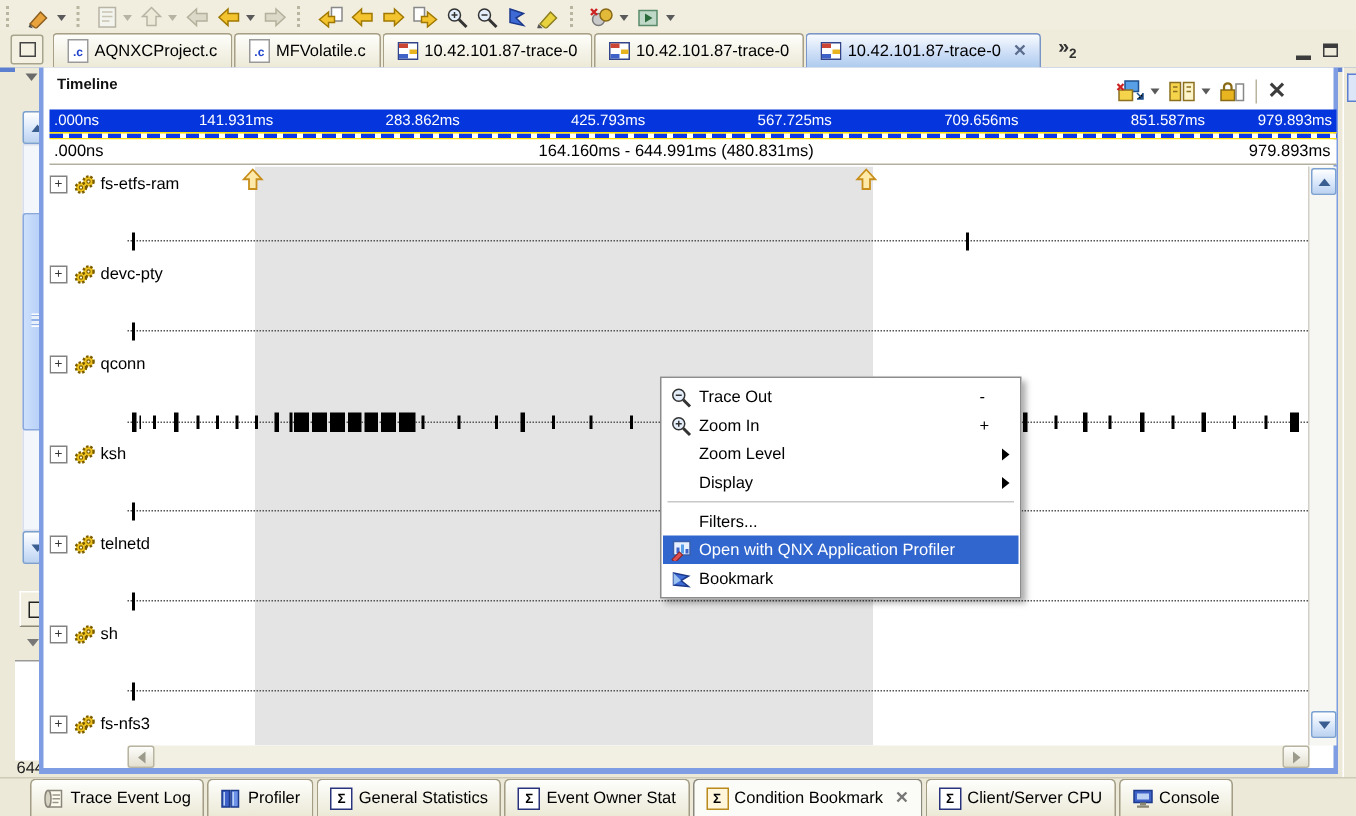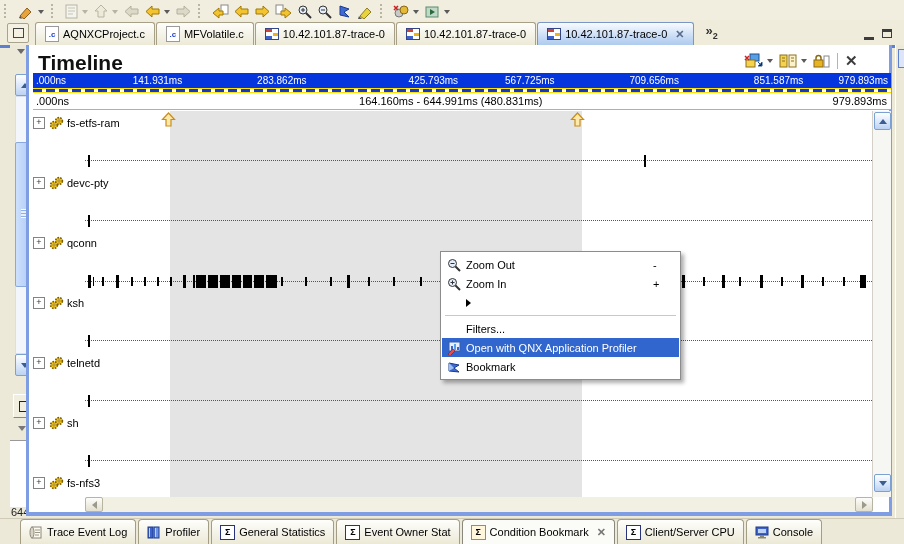--- a/index.html
+++ b/index.html
@@ -35,21 +35,21 @@
   
   .xpbtn{background:linear-gradient(180deg,#FFFFFF,#D6E5FA 60%,#BCD2F0);border:1px solid #7AA1D2;border-radius:2px;
          display:flex;align-items:center;justify-content:center;box-sizing:border-box;}
   .tri-up{width:0;height:0;border-left:4px solid transparent;border-right:4px solid transparent;border-bottom:5px solid #3B5E91;}
   .tri-dn{width:0;height:0;border-left:4px solid transparent;border-right:4px solid transparent;border-top:5px solid #3B5E91;}
   .tri-l{width:0;height:0;border-top:4px solid transparent;border-bottom:4px solid transparent;border-right:5px solid #9C9A8A;}
   .tri-r{width:0;height:0;border-top:4px solid transparent;border-bottom:4px solid transparent;border-left:5px solid #9C9A8A;}
   
   #panel-frame{position:absolute;left:26px;top:45px;width:866px;height:471px;background:#FFF;box-sizing:border-box;
                border-left:3px solid #7E9DE2;border-right:3px solid #7E9DE2;border-bottom:4px solid #7E9DE2;}
-  #tl-title{position:absolute;left:38px;top:51px;font-size:21px;font-weight:bold;color:#111;}
+  #tl-title{position:absolute;left:38px;top:51px;font-size:10px;font-weight:bold;color:#111;}
   #tl-ruler{position:absolute;left:33px;top:73px;width:858px;height:15px;background:#0535DC;color:#FFF;font-size:10px;}
   #tl-ruler span{position:absolute;top:2px;}
   #tl-dash{position:absolute;left:33px;top:88px;width:858px;height:5px;border-top:1px solid #FFE000;border-bottom:1px solid #FFE000;
            background:repeating-linear-gradient(90deg,#0B37E8 0 9px,#FFFFFF 9px 13px);box-sizing:border-box;}
   #tl-range{position:absolute;left:33px;top:93px;width:858px;height:17px;background:#FFF;border-bottom:1px solid #B4B0A0;
             display:flex;align-items:center;box-sizing:border-box;font-size:11px;}
   #tl-rows{position:absolute;left:33px;top:111px;width:839px;height:386px;background:#FFF;overflow:hidden;}
   #selection-region{position:absolute;top:0;height:386px;background:#E4E4E4;}
   .row-line{position:absolute;left:52px;width:787px;height:0;border-top:1px dotted #555;}
   .tick{position:absolute;background:#000;}
@@ -291,21 +291,21 @@
         <rect x="12" y="3" width="5" height="11" fill="#FFF" stroke="#888"></rect>
       </svg>
     <div class="vsep"></div>
     <div class="view-x">✕</div>
   </div>
 
   <div id="tl-ruler">
     <span style="left:3px;">.000ns</span>
     <span style="left:14.5%;transform:translateX(-50%);">141.931ms</span>
     <span style="left:29%;transform:translateX(-50%);">283.862ms</span>
-    <span style="left:43.4%;transform:translateX(-50%);margin-left:28px;">425.793ms</span>
+    <span style="left:43.4%;transform:translateX(-50%);">425.793ms</span>
     <span style="left:57.9%;transform:translateX(-50%);">567.725ms</span>
     <span style="left:72.4%;transform:translateX(-50%);">709.656ms</span>
     <span style="left:86.9%;transform:translateX(-50%);">851.587ms</span>
     <span style="right:3px;">979.893ms</span>
   </div>
   <div id="tl-dash"></div>
 
   <div id="tl-range">
     <span style="padding-left:3px;">.000ns</span>
     <span style="flex:1;text-align:center;">164.160ms - 644.991ms (480.831ms)</span>
@@ -470,36 +470,42 @@
 
   <div id="context-menu">
     <div class="mi">
       <span class="ic">
           <svg width="14" height="14">
             <circle cx="5.5" cy="5.5" r="4" fill="#E4EEFA" stroke="#333"></circle>
             <path d="M8.5 8.5 L13 13" stroke="#333" stroke-width="2"></path>
             <path d="M3.5 5.5 h4" stroke="#333"></path>
           </svg>
         </span>
-      <span class="lbl">Zoom Out</span>
+      <span class="lbl">Trace Out</span>
       <span class="accel">-</span>
     </div>
     <div class="mi">
       <span class="ic">
           <svg width="14" height="14">
             <circle cx="5.5" cy="5.5" r="4" fill="#E4EEFA" stroke="#333"></circle>
             <path d="M8.5 8.5 L13 13" stroke="#333" stroke-width="2"></path>
             <path d="M3.5 5.5 h4 M5.5 3.5 v4" stroke="#333"></path>
           </svg>
         </span>
       <span class="lbl">Zoom In</span>
       <span class="accel">+</span>
     </div>
     <div class="mi">
       <span class="ic"></span>
+      <span class="lbl">Zoom Level</span>
+      <span class="subarrow"></span>
+    </div>
+    <div class="mi">
+      <span class="ic"></span>
+      <span class="lbl">Display</span>
       <span class="subarrow"></span>
     </div>
     <div class="msep"></div>
     <div class="mi">
       <span class="ic"></span>
       <span class="lbl">Filters...</span>
     </div>
     <div class="mi hl">
       <span class="ic">
           <svg width="15" height="14">

